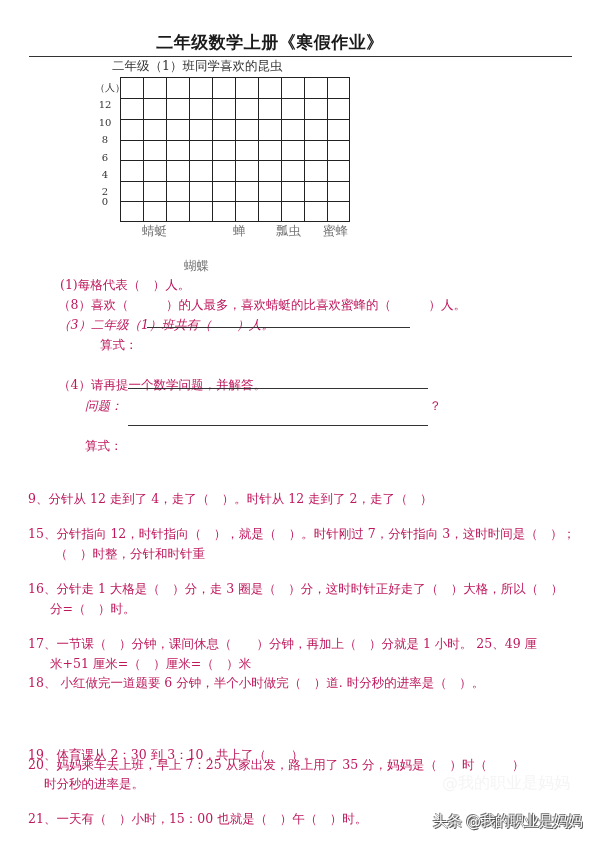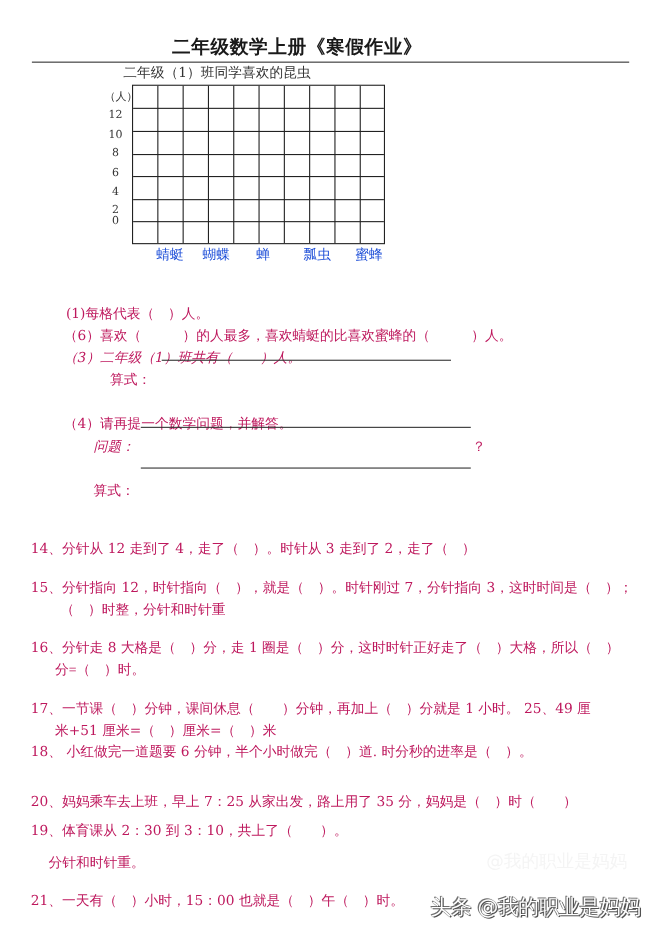--- a/index.html
+++ b/index.html
@@ -6,24 +6,24 @@
   body { width:600px; height:848px; background:#ffffff; position:relative; overflow:hidden;
          font-family:"DejaVu Serif","Liberation Serif",serif; color:#1a1a1a; }
   .abs { position:absolute; white-space:nowrap;text-align:right; }
   .title { left:0; width:540px; top:31px; text-align:center; font-size:17px; font-weight:bold; letter-spacing:0.5px; }
   .rule { left:29px; top:56px; width:543px; height:1px; background:#333; }
   .chart-title { left:112px; top:58px; font-size:12.5px; color:#333; }
   .grid { left:120px; top:77px; width:230px; height:145px; border:1px solid #222; box-sizing:border-box; }
   .vline { position:absolute; top:0; bottom:0; width:1px; background:#222; }
   .hline { position:absolute; left:0; right:0; height:1px; background:#222; }
   .ytick { position:absolute; font-size:10px; color:#333; text-align:center; width:22px; }
-  .xlabel { position:absolute; top:223px; font-size:12.5px; color:#1d4ed8; }
+  .xlabel { position:absolute; top:223px; font-size:12.5px; color:#737373; }
   .txt { font-size:12.5px; color:#be185d;margin-top:33px; }
   .uline { position:absolute; height:1px; background:#333; }
-  .wm { right:18px; top:812px; font-family:"DejaVu Sans","Liberation Sans",sans-serif; font-size:19px; color:#fff;
+  .wm { right:18px; top:812px; font-family:"DejaVu Sans","Liberation Sans",sans-serif; font-size:15px; color:#fff;
         text-shadow: 0 0 1px #333, 1px 1px 0 #555, -1px -1px 0 #777; letter-spacing:-0.5px; }
   .wm2 { right:30px; top:773px; font-family:"DejaVu Sans","Liberation Sans",sans-serif; font-size:16px; color:#eee; opacity:0.6; }
 </style>
 </head>
 <body>
 
 <div class="abs title">二年级数学上册《寒假作业》</div>
 <div class="abs rule"></div>
 
 <div class="abs chart-title">二年级（1）班同学喜欢的昆虫</div>
@@ -53,51 +53,51 @@
   <div class="hline" style="top:20px"></div>
   <div class="hline" style="top:41px"></div>
   <div class="hline" style="top:62px"></div>
   <div class="hline" style="top:82px"></div>
   <div class="hline" style="top:103px"></div>
   <div class="hline" style="top:123px"></div>
 </div>
 
 <div>
   <div class="xlabel" style="left:142px;">蜻蜓</div>
-  <div class="xlabel" style="left:184px;">蝴蝶</div>
+  <div class="xlabel" style="left:184px;margin-top:35px;">蝴蝶</div>
   <div class="xlabel" style="left:233px;">蝉</div>
   <div class="xlabel" style="left:276px;">瓢虫</div>
   <div class="xlabel" style="left:323px;">蜜蜂</div>
 </div>
 
 <div class="abs txt" style="left:60px; top:244px;">(1)每格代表（　）人。</div>
-<div class="abs txt" style="left:58px; top:264px;">（6）喜欢（　　　）的人最多，喜欢蜻蜓的比喜欢蜜蜂的（　　　）人。</div>
+<div class="abs txt" style="left:58px; top:264px;">（8）喜欢（　　　）的人最多，喜欢蜻蜓的比喜欢蜜蜂的（　　　）人。</div>
 <div class="abs txt" style="left:58px; top:284px;font-style:italic;">（3）二年级（1）班共有（　　）人。</div>
 <div class="abs txt" style="left:100px; top:304px;">算式：</div>
 <div class="uline" style="left:147px; top:327px; width:263px;"></div>
 
 <div class="abs txt" style="left:58px; top:344px;">（4）请再提一个数学问题，并解答。</div>
 <div class="abs txt" style="left:85px; top:365px;font-style:italic;">问题：</div>
 <div class="abs txt" style="left:429px; top:365px;">？</div>
 <div class="uline" style="left:128px; top:388px; width:300px;"></div>
 <div class="abs txt" style="left:85px; top:405px;">算式：</div>
 <div class="uline" style="left:128px; top:425px; width:300px;"></div>
 
-<div class="abs txt" style="left:28px; top:458px;">14、分针从 12 走到了 4，走了（　）。时针从 3 走到了 2，走了（　）</div>
+<div class="abs txt" style="left:28px; top:458px;">9、分针从 12 走到了 4，走了（　）。时针从 12 走到了 2，走了（　）</div>
 <div class="abs txt" style="left:28px; top:493px;">15、分针指向 12，时针指向（　），就是（　）。时针刚过 7，分针指向 3，这时时间是（　）；</div>
 <div class="abs txt" style="left:55px; top:513px;">（　）时整，分针和时针重</div>
 
-<div class="abs txt" style="left:28px; top:548px;">16、分针走 8 大格是（　）分，走 1 圈是（　）分，这时时针正好走了（　）大格，所以（　）</div>
-<div class="abs txt" style="left:50px; top:568px;font-family:Liberation Serif, serif;">分=（　）时。</div>
+<div class="abs txt" style="left:28px; top:548px;">16、分针走 1 大格是（　）分，走 3 圈是（　）分，这时时针正好走了（　）大格，所以（　）</div>
+<div class="abs txt" style="left:50px; top:568px;">分=（　）时。</div>
 
 <div class="abs txt" style="left:28px; top:603px;">17、一节课（　）分钟，课间休息（　　）分钟，再加上（　）分就是 1 小时。 25、49 厘</div>
 <div class="abs txt" style="left:50px; top:623px;">米+51 厘米=（　）厘米=（　）米</div>
 
 <div class="abs txt" style="left:28px; top:642px;">18、 小红做完一道题要 6 分钟，半个小时做完（　）道. 时分秒的进率是（　）。</div>
 <div class="abs txt" style="left:28px; top:714px;">19、体育课从 2：30 到 3：10，共上了（　　）。</div>
 
-<div class="abs txt" style="left:28px; top:688px;">20、妈妈乘车去上班，早上 7：25 从家出发，路上用了 35 分，妈妈是（　）时（　　）</div>
-<div class="abs txt" style="left:44px; top:743px;">分针和时针重。</div>
+<div class="abs txt" style="left:28px; top:724px;">20、妈妈乘车去上班，早上 7：25 从家出发，路上用了 35 分，妈妈是（　）时（　　）</div>
+<div class="abs txt" style="left:44px; top:743px;">时分秒的进率是。</div>
 
 <div class="abs txt" style="left:28px; top:778px;">21、一天有（　）小时，15：00 也就是（　）午（　）时。</div>
 
 <div class="abs wm2">@我的职业是妈妈</div>
 <div class="abs wm">头条 @我的职业是妈妈</div>
 
 </body></html>

